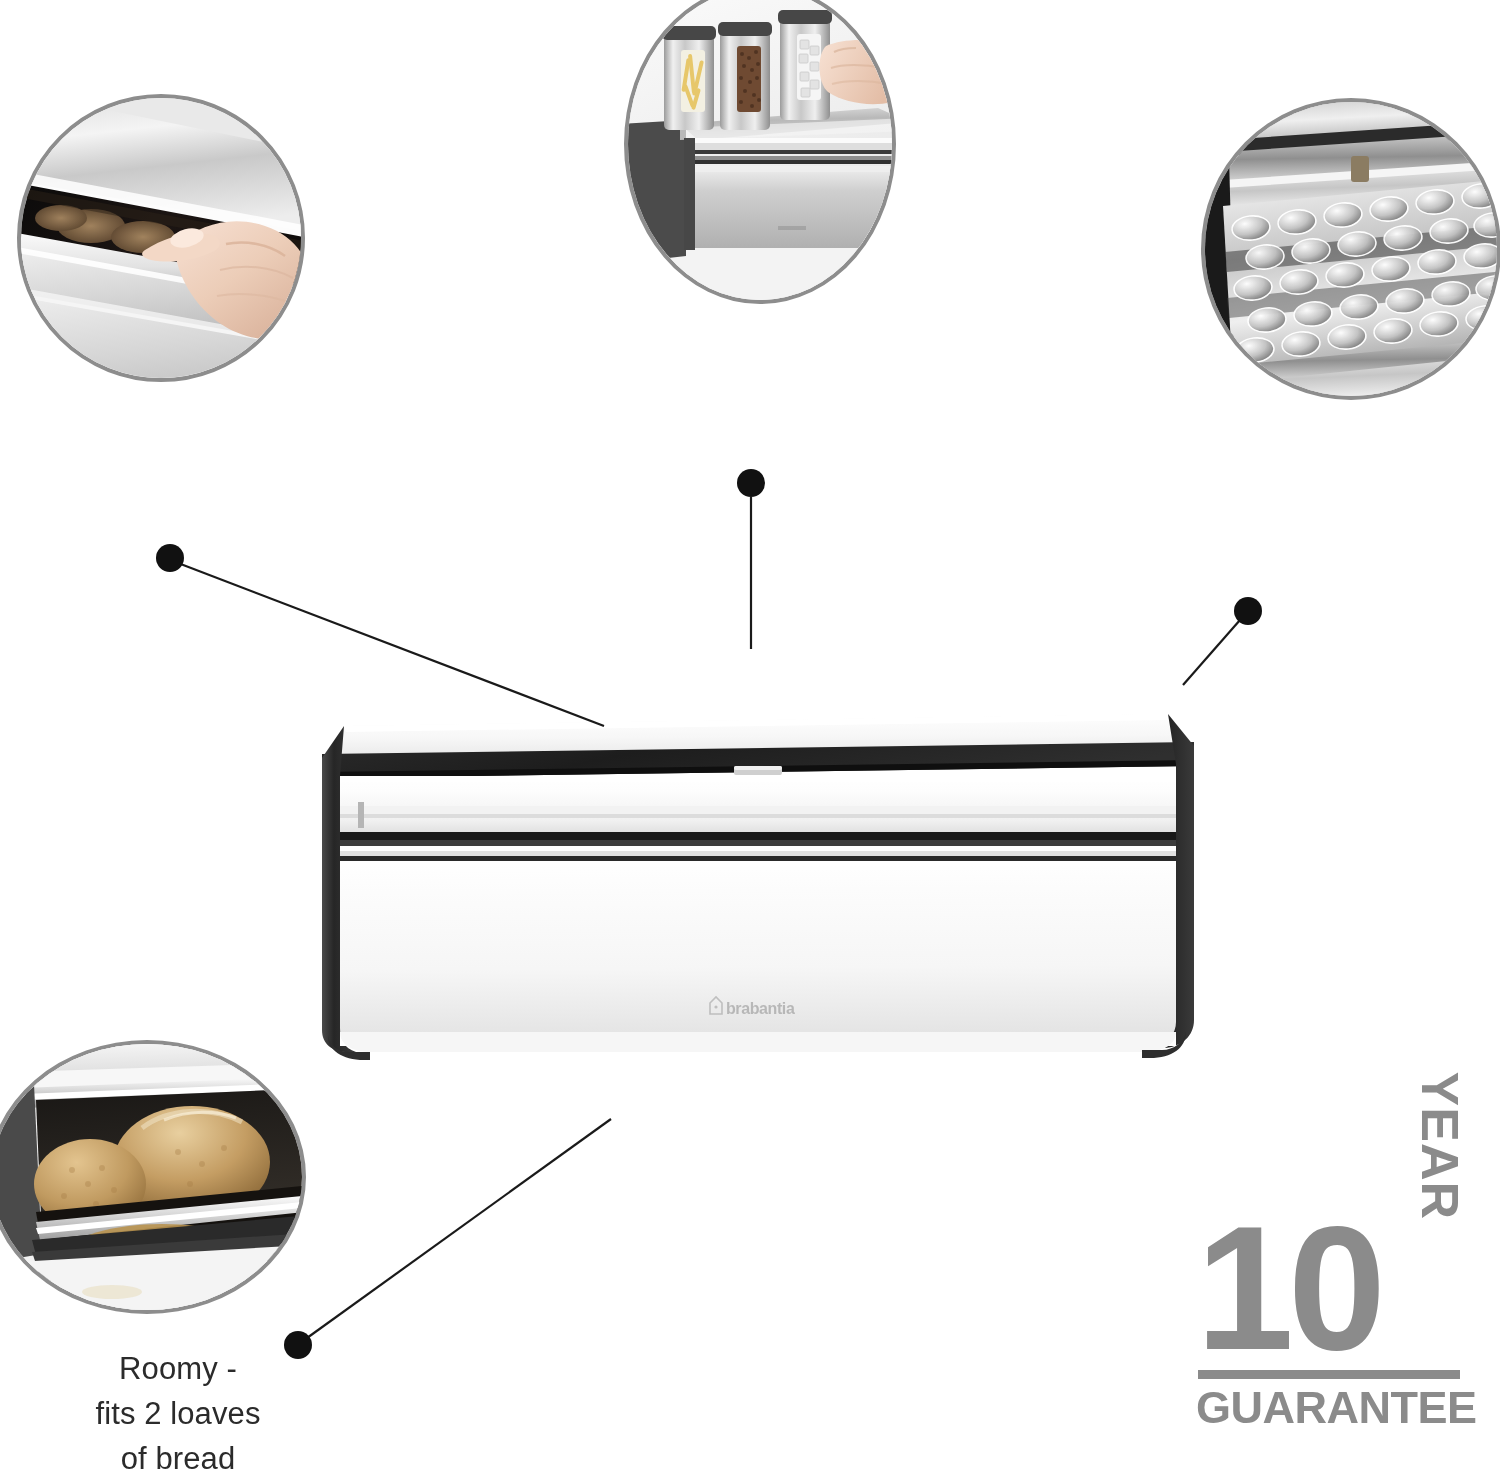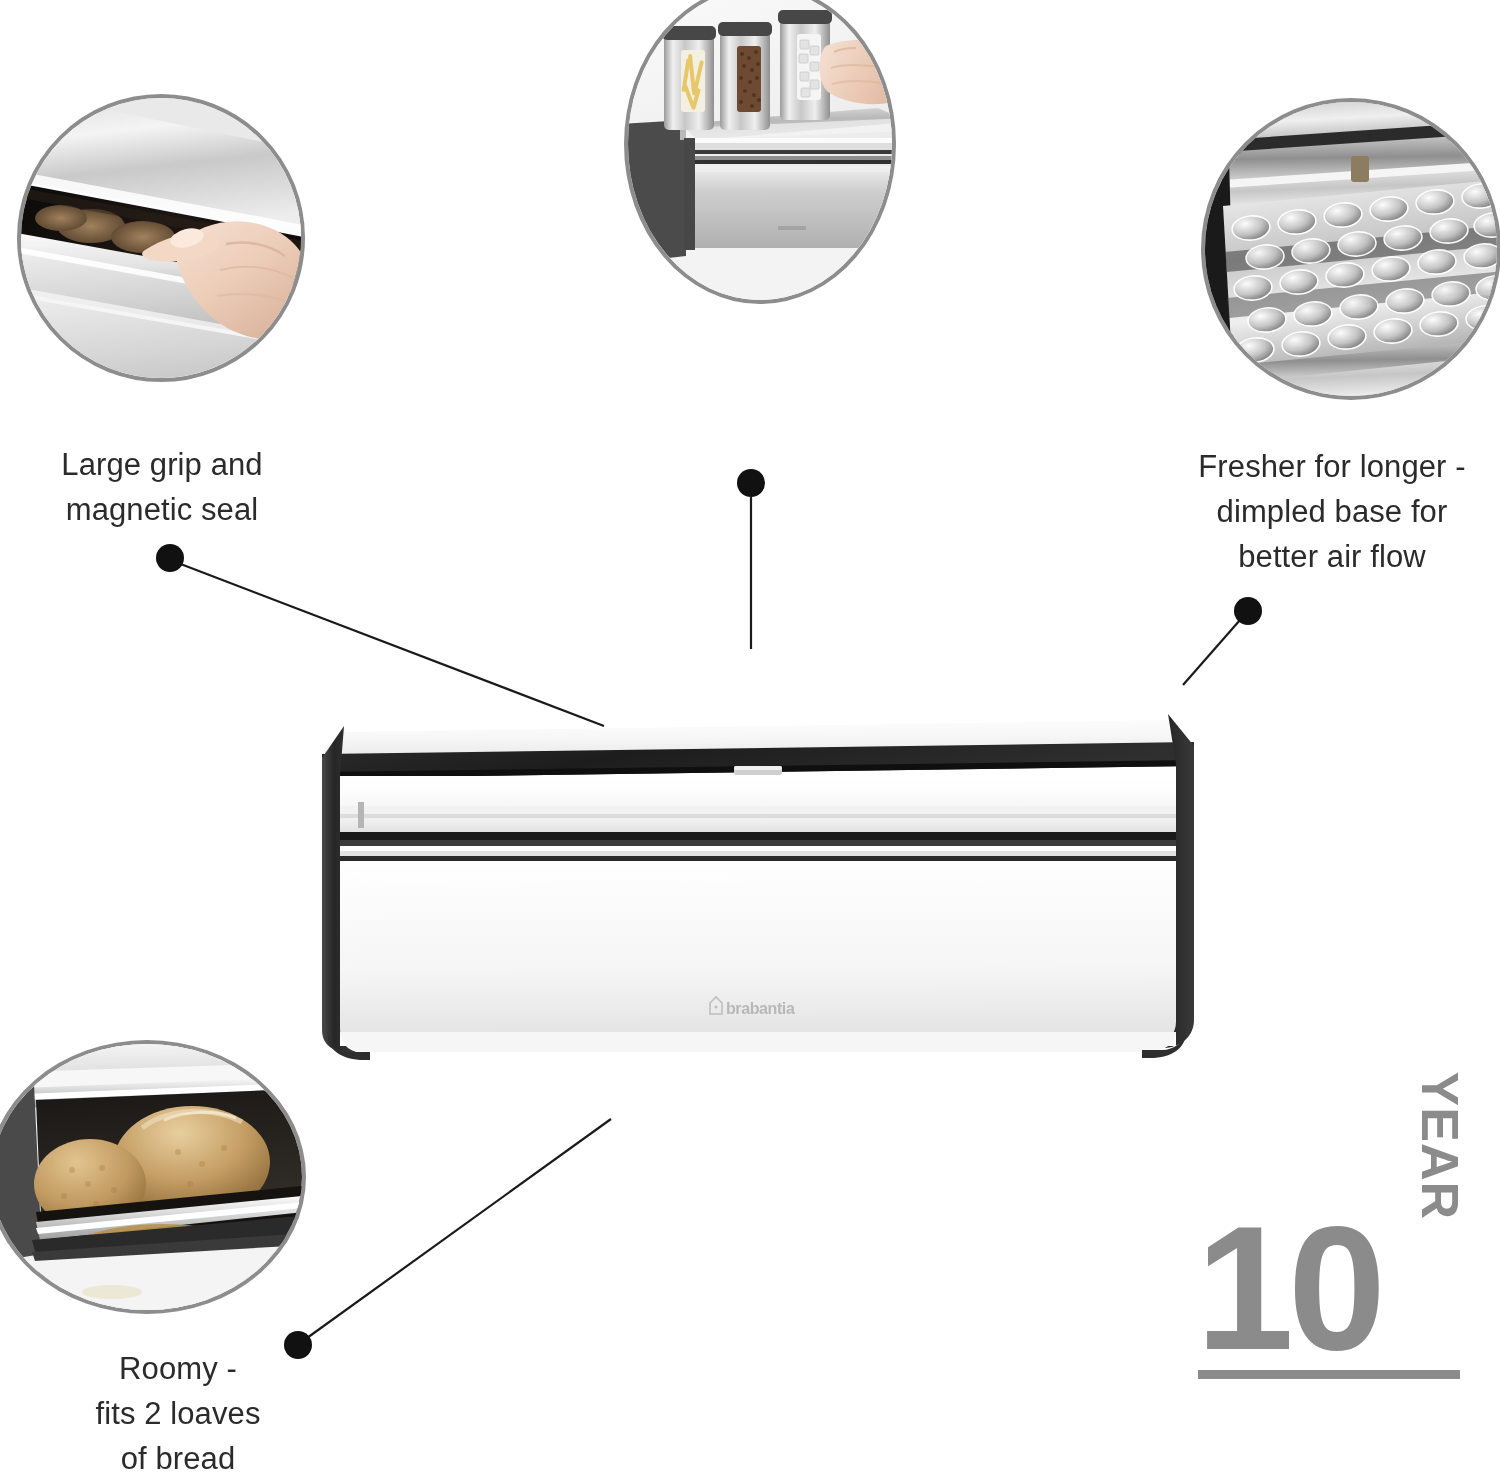--- a/index.html
+++ b/index.html
@@ -185,22 +185,20 @@
 
           <ellipse cx="166" cy="140" rx="17" ry="9" fill="#fbe9dd" transform="rotate(-14 166 140)"></ellipse>
 
           <path d="M205,146 C224,142 248,146 264,158" stroke="#d9b199" stroke-width="2.5" fill="none" opacity="0.8"></path>
           <path d="M199,172 C222,166 250,168 272,180" stroke="#dcb7a0" stroke-width="2" fill="none" opacity="0.7"></path>
           <path d="M196,198 C218,194 248,196 272,206" stroke="#dcb7a0" stroke-width="2" fill="none" opacity="0.6"></path>
         </g>
       </svg>
     </div>
   </div>
-  <div class="caption" style="left:6px; top:442px; width:312px;">Large grip and
-magnetic seal</div>
 
   <div class="circle" style="left:624px; top:-16px; width:272px; height:320px; border-radius:50%;">
     <div class="photo">
       <svg viewBox="0 0 272 320" width="272" height="320" preserveAspectRatio="none">
         <defs>
           <linearGradient id="wallG" x1="0" y1="0" x2="0.3" y2="1">
             <stop offset="0%" stop-color="#fbfbfb"></stop>
             <stop offset="100%" stop-color="#e5e5e5"></stop>
           </linearGradient>
           <linearGradient id="binTopG" x1="0" y1="0" x2="0.2" y2="1">
@@ -386,23 +384,20 @@
           <ellipse cx="188" cy="229" rx="19" ry="12" transform="rotate(-6 188 229)"></ellipse>
           <ellipse cx="234" cy="222" rx="19" ry="12" transform="rotate(-6 234 222)"></ellipse>
           <ellipse cx="280" cy="216" rx="19" ry="12" transform="rotate(-6 280 216)"></ellipse>
         </g>
 
         <polygon points="20,264 310,236 310,256 22,284" fill="url(#steelB)"></polygon>
         <polygon points="18,282 310,252 310,320 18,320" fill="url(#steelA)"></polygon>
       </svg>
     </div>
   </div>
-  <div class="caption" style="left:1178px; top:444px; width:308px;">Fresher for longer -
-dimpled base for
-better air flow</div>
 
   <div class="circle" style="left:-12px; top:1040px; width:318px; height:274px;">
     <div class="photo">
       <svg viewBox="0 0 318 274" width="318" height="274" preserveAspectRatio="none">
         <defs>
           <linearGradient id="lidG" x1="0" y1="0" x2="0.1" y2="1">
             <stop offset="0%" stop-color="#fdfdfd"></stop>
             <stop offset="60%" stop-color="#e3e3e3"></stop>
             <stop offset="100%" stop-color="#c9c9c9"></stop>
           </linearGradient>
@@ -563,15 +558,16 @@
     <circle cx="1248" cy="611" r="14" fill="#111111"></circle>
 
     <line x1="307" y1="1338" x2="611" y2="1119" stroke="#1a1a1a" stroke-width="2.2"></line>
     <circle cx="298" cy="1345" r="14" fill="#111111"></circle>
   </svg>
 
   <div id="badge">
     <div class="big-num">10</div>
     <div class="year">YEAR</div>
     <div class="rule"></div>
+    <div class="guarantee">GUARANTEE</div>
   </div>
 
 </div>
 
 </body></html>

